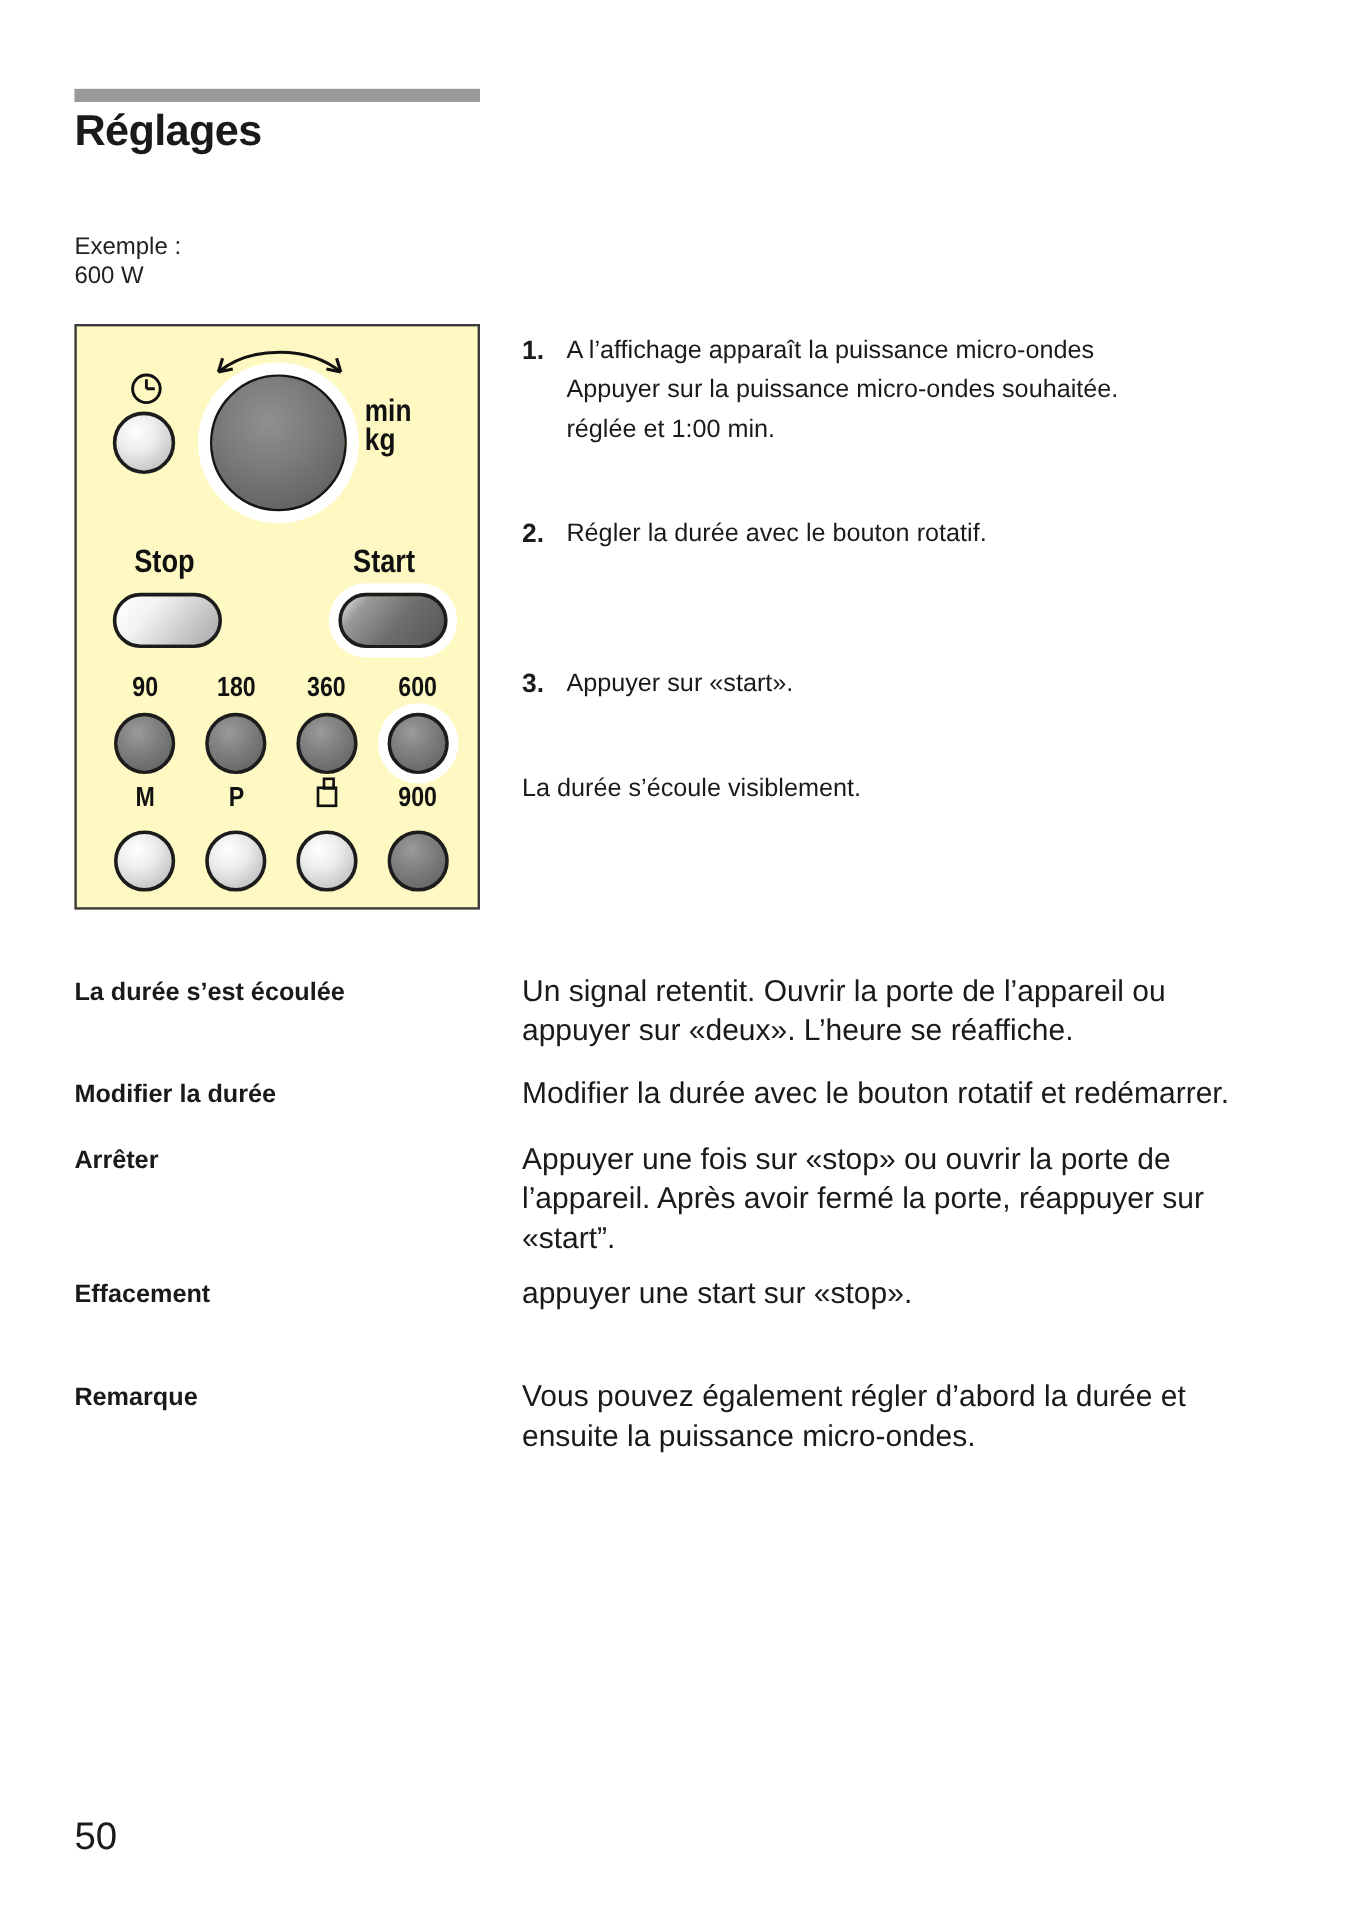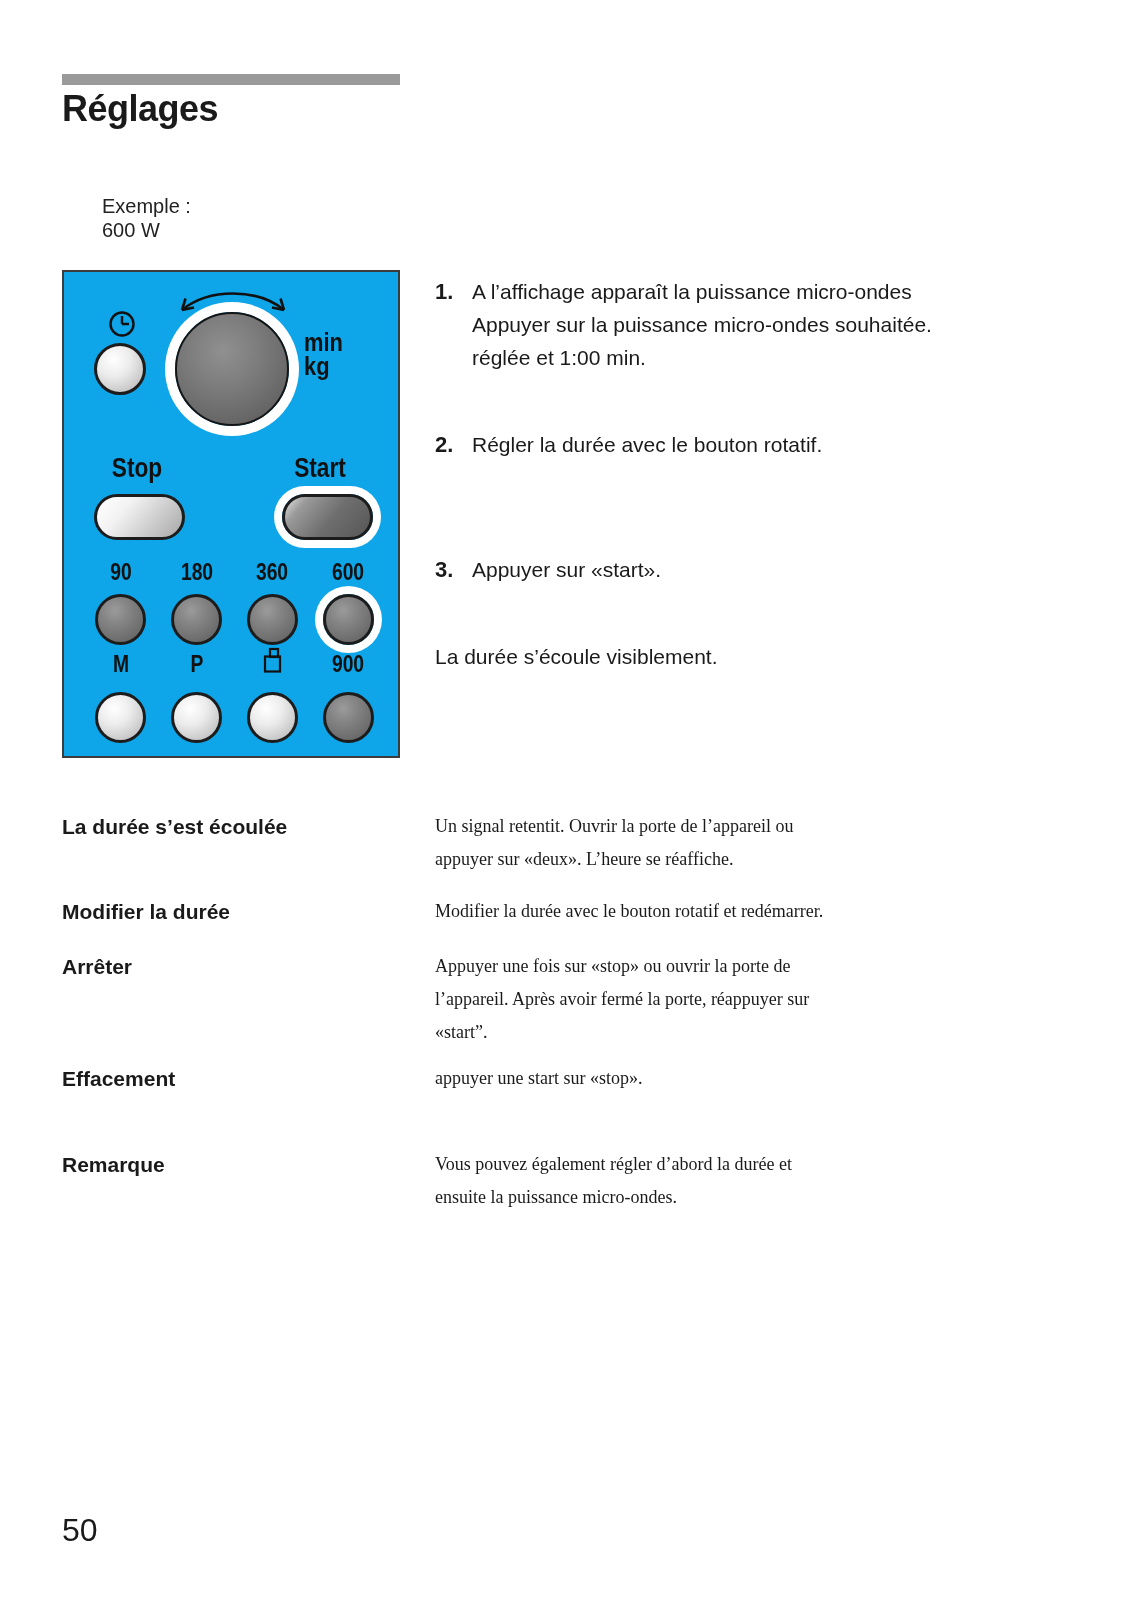--- a/index.html
+++ b/index.html
@@ -8,26 +8,26 @@
     width:1130px; height:1600px; position:relative;
     font-family:"Liberation Sans", sans-serif;
     color:#1a1a1a;
     overflow:hidden;
   }
   .abs { position:absolute; }
 
   
   .rule-bar { left:62px; top:74px; width:338px; height:11px; background:#9a9a9a; }
   .page-title { left:62px; top:88px; font-size:36px; font-weight:bold; letter-spacing:-0.5px; }
-  .example { left:62px; top:194px; font-size:20px; line-height:24px; color:#222;margin-left:40px; }
+  .example { left:62px; top:194px; font-size:20px; line-height:24px; color:#222; }
 
   
   .panel {
     left:62px; top:270px; width:338px; height:488px;
-    background:#0ea5e9; border:2px solid #3c3c3c;
+    background:#fef9c3; border:2px solid #3c3c3c;
   }
   .panel .abs { position:absolute; }
 
   .btn-round {
     border-radius:50%;
     border:3px solid #1c1c1c;
   }
   .btn-dark  { background:radial-gradient(circle at 38% 30%, #9b9b9b 0%, #868686 30%, #6f6f6f 68%, #5c5c5c 100%); }
   .btn-light { background:radial-gradient(circle at 36% 30%, #ffffff 0%, #ececec 38%, #c2c2c2 82%, #b2b2b2 100%); }
 
@@ -66,21 +66,21 @@
 
   .row-btn { width:51px; height:51px; }
 
   
   .step-num  { font-size:22px; font-weight:bold; line-height:33px; }
   .step-text { font-size:21px; line-height:33px; white-space:nowrap; }
   .note      { font-size:21px; line-height:33px; white-space:nowrap; }
 
   
   .term { font-size:21px; font-weight:bold; line-height:33px; white-space:nowrap; }
-  .desc { font-size:18px; line-height:33px; white-space:nowrap;font-family:Liberation Serif, serif; }
+  .desc { font-size:25px; line-height:33px; white-space:nowrap; }
 
   .page-number { left:62px; top:1512px; font-size:32px; line-height:36px; }
 
   svg { display:block; }
 </style>
 </head>
 <body>
 
 <div class="abs rule-bar"></div>
 <div class="abs page-title">Réglages</div>

